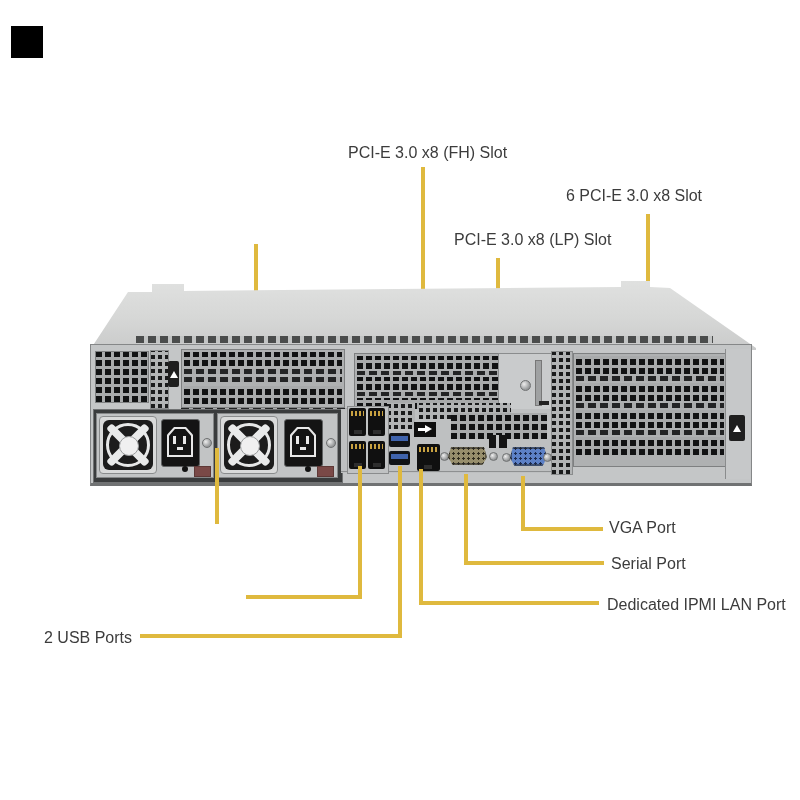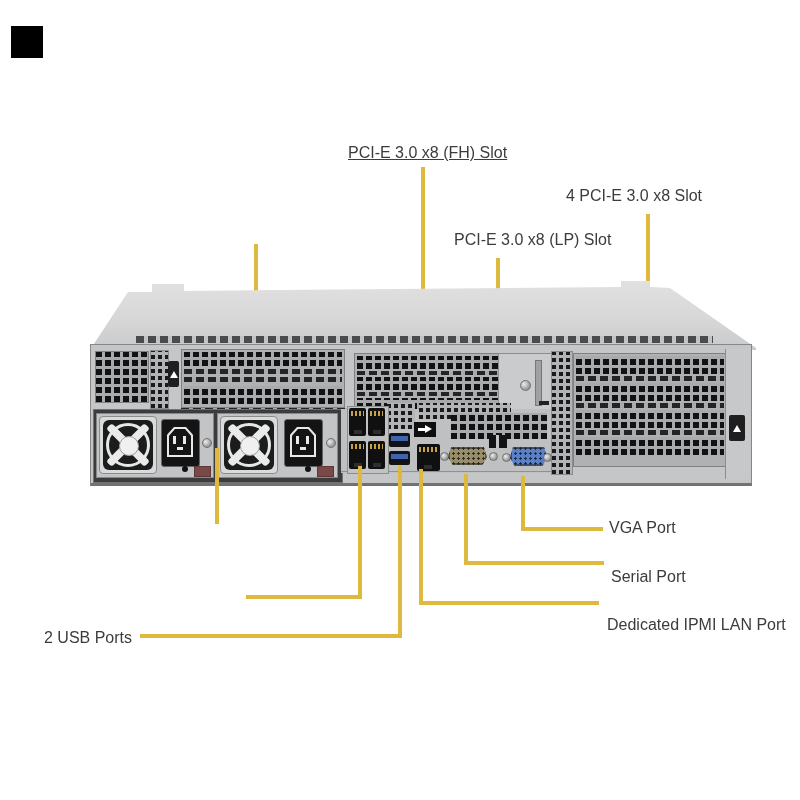--- a/index.html
+++ b/index.html
@@ -49,22 +49,22 @@
     clip-path:polygon(27% 0,73% 0,100% 26%,100% 100%,0 100%,0 26%);}
   .pin{position:absolute;background:#E8E8E8;}
 </style>
 </head>
 <body>
 
 <div id="stage">
 
   <div class="abs" style="left:11px;top:26px;width:32px;height:32px;background:var(--marker_black,#000);"></div>
 
-  <div class="lbl" style="left:348px;top:144px;text-decoration:underline;">PCI-E 3.0 x8 (FH) Slot</div>
-  <div class="lbl" style="left:566px;top:187px;">4 PCI-E 3.0 x8 Slot</div>
+  <div class="lbl" style="left:348px;top:144px;">PCI-E 3.0 x8 (FH) Slot</div>
+  <div class="lbl" style="left:566px;top:187px;">6 PCI-E 3.0 x8 Slot</div>
   <div class="lbl" style="left:454px;top:231px;">PCI-E 3.0 x8 (LP) Slot</div>
 
   <div class="cline" style="left:421px;top:167px;width:4px;height:192px;"></div>
   <div class="cline" style="left:646px;top:214px;width:4px;height:202px;"></div>
   <div class="cline" style="left:254px;top:244px;width:4px;height:142px;"></div>
   <div class="cline" style="left:496px;top:258px;width:4px;height:174px;"></div>
 
   <div class="abs" style="left:88px;top:280px;width:668px;height:70px;
               background:linear-gradient(180deg,#E0E1E0 0%,#D6D7D6 55%,#C9CACA 100%);
               filter:drop-shadow(0 0 1px #A9ABAB);
@@ -244,16 +244,16 @@
   <div class="cline" style="left:464px;top:474px;width:4px;height:91px;"></div>
   <div class="cline" style="left:464px;top:561px;width:140px;height:4px;"></div>
 
   <div class="cline" style="left:521px;top:476px;width:4px;height:55px;"></div>
   <div class="cline" style="left:521px;top:527px;width:82px;height:4px;"></div>
 
   <div class="lbl" style="left:60px;top:533px;width:300px;text-align:center;line-height:28px;">
   </div>
   <div class="lbl" style="left:44px;top:629px;">2 USB Ports</div>
   <div class="lbl" style="left:609px;top:519px;">VGA Port</div>
-  <div class="lbl" style="left:611px;top:568px;">Serial Port</div>
-  <div class="lbl" style="left:607px;top:616px;">Dedicated IPMI LAN Port</div>
+  <div class="lbl" style="left:611px;top:555px;">Serial Port</div>
+  <div class="lbl" style="left:607px;top:596px;">Dedicated IPMI LAN Port</div>
 
 </div>
 
 </body></html>

